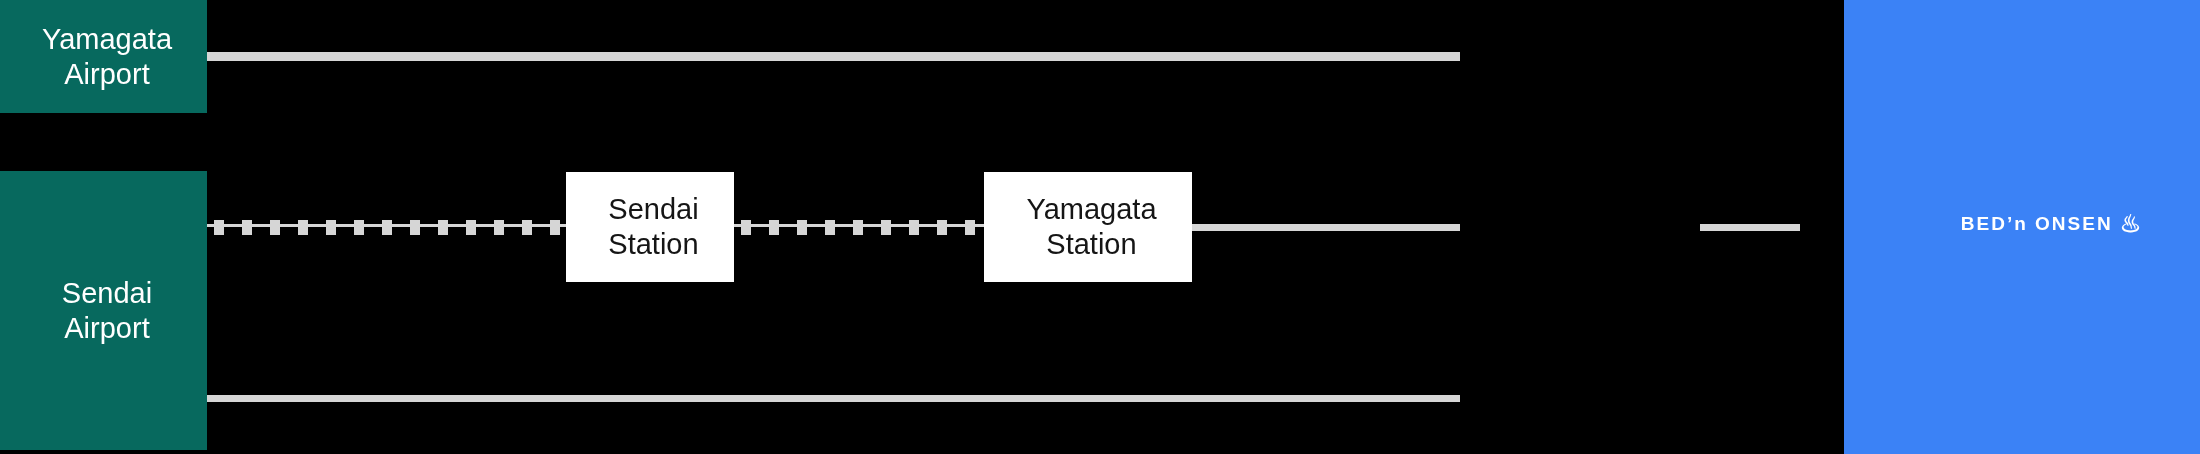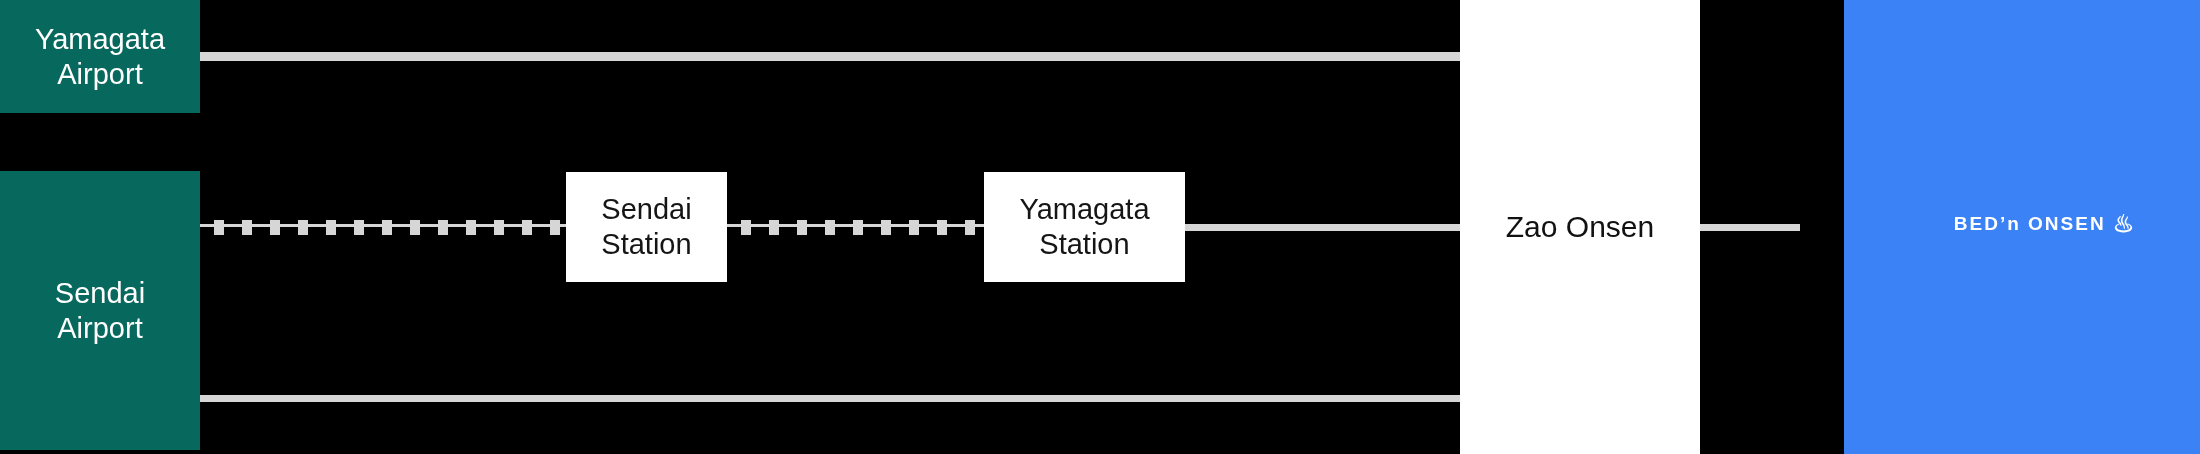--- a/index.html
+++ b/index.html
@@ -11,20 +11,21 @@
     overflow: hidden;
     font-family: "Liberation Sans", sans-serif;
   }
   .node {
     position: absolute;
     display: flex;
     flex-direction: column;
     align-items: center;
     justify-content: center;
     text-align: center;
+    padding-left: 7px;
   }
   .teal-box {
     background: #07695e;
     color: #ffffff;
     font-size: 29px;
     line-height: 35px;
   }
   .white-box {
     background: #ffffff;
     color: #151515;
@@ -127,23 +128,20 @@
   <div id="box-sendai-station" class="node white-box">
     <span class="label-line">Sendai</span>
     <span class="label-line">Station</span>
   </div>
 
   <div id="box-yamagata-station" class="node white-box">
     <span class="label-line">Yamagata</span>
     <span class="label-line">Station</span>
   </div>
 
-  <div id="col-zao-onsen" class="node">
-    <span class="label-line">Zao Onsen</span>
-  </div>
 
   <div id="box-hammond" class="node">
     <div class="brand-lockup">
       <div class="brand-tagline">
         <span>BED’n ONSEN</span>
         <span class="hot-spring">♨</span>
       </div>
     </div>
   </div>
 

